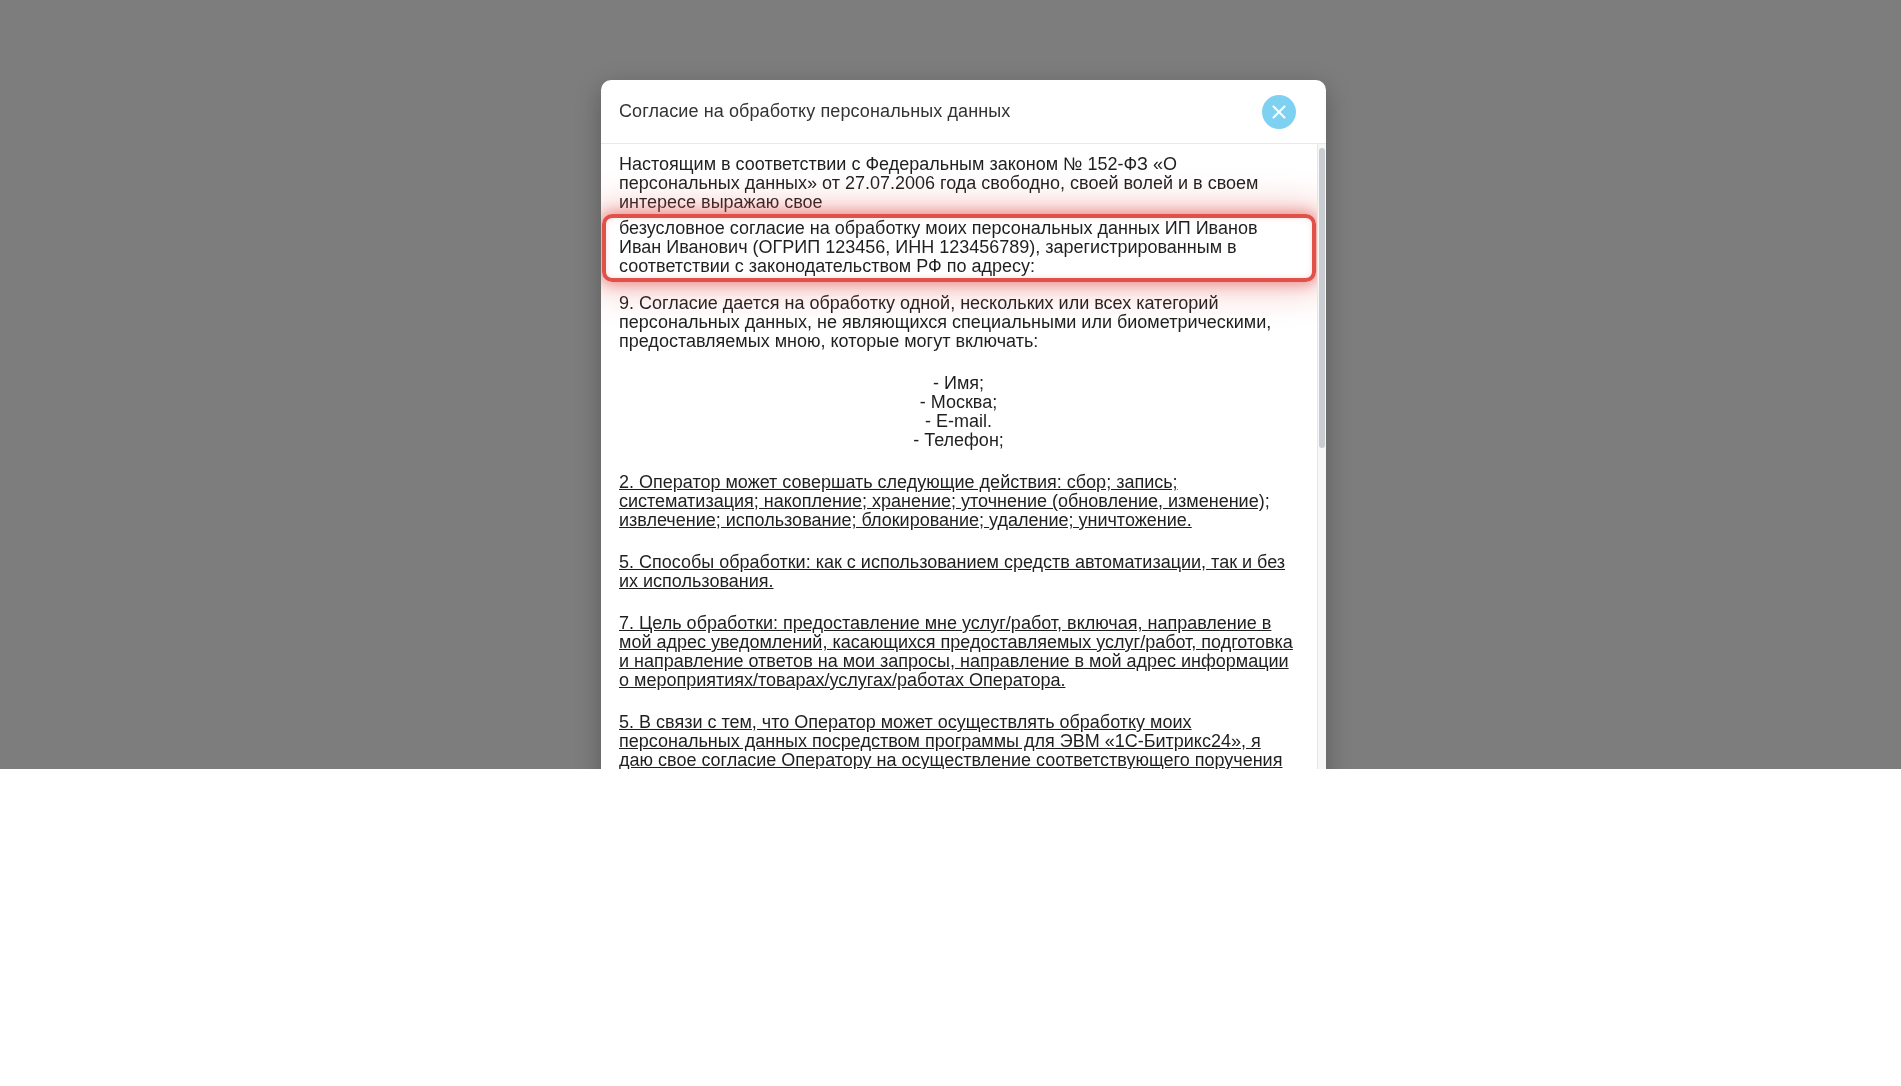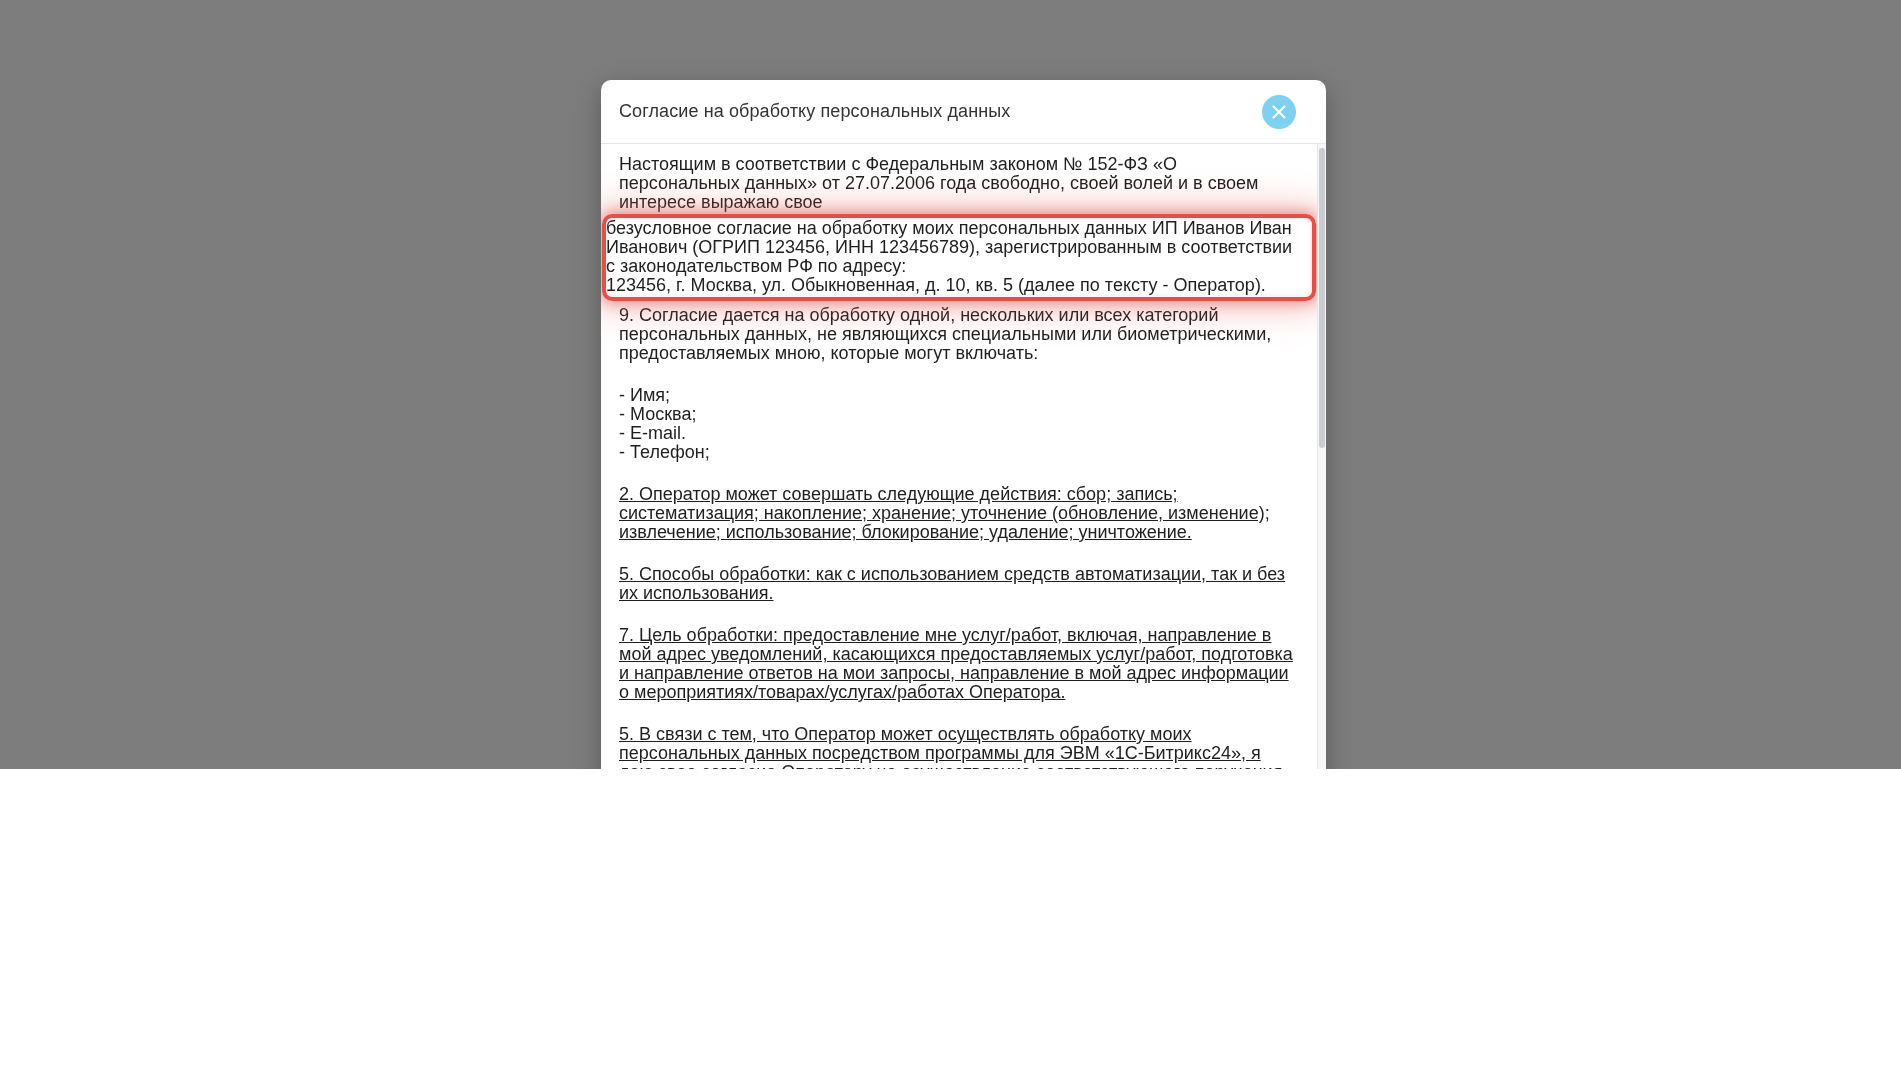--- a/index.html
+++ b/index.html
@@ -60,31 +60,31 @@
     overflow: hidden;
     padding: 11px 28px 0 18px;
     font-size: 18px;
     line-height: 19px;
     color: #1f1f1f;
   }
   .p-gap { margin-top: 23px; text-decoration: underline; }
 
   .highlight-box {
     position: relative;
-    margin: 2px -18px 5px -17px;
+    margin: 2px -18px 12px -17px;
     border: 4px solid #e0514a;
     border-radius: 10px;
-    padding: 1px 16px 2px 0;
+    padding: 1px 16px 2px 13px;
     box-shadow: 0 0 14px 2px rgba(224, 81, 74, 0.55),
                 0 0 34px 10px rgba(224, 81, 74, 0.28),
                 inset 0 0 6px rgba(224, 81, 74, 0.18);
   }
   .after-box { margin-top: 2px; }
 
-  .list-block { margin-top: 23px; }
+  .list-block { margin-top: 23px; text-align: center; }
 
   .scrollbar-track {
     position: absolute;
     top: 0;
     right: 0;
     bottom: 0;
     width: 9px;
     background: #f7f7f7;
     border-left: 1px solid #e6e6e6;
   }
@@ -150,21 +150,20 @@
         </span>
       </button>
     </div>
 
     <div class="modal-body">
 
       <p>Настоящим в соответствии с Федеральным законом № 152-ФЗ «О персональных данных» от 27.07.2006 года свободно, своей волей и в своем интересе выражаю свое</p>
 
       <div class="highlight-box">
         <p>безусловное согласие на обработку моих персональных данных ИП Иванов Иван Иванович (ОГРИП 123456, ИНН 123456789), зарегистрированным в соответствии с законодательством РФ по адресу:</p>
-        <p>123456, г. Москва, ул. Обыкновенная, д. 10, кв. 5 (далее по тексту - Оператор).</p>
       </div>
 
       <p class="after-box">9. Согласие дается на обработку одной, нескольких или всех категорий персональных данных, не являющихся специальными или биометрическими, предоставляемых мною, которые могут включать:</p>
 
       <div class="list-block">
         <p>- Имя;</p>
         <p>- Москва;</p>
         <p>- E-mail.</p>
         <p>- Телефон;</p>
       </div>

